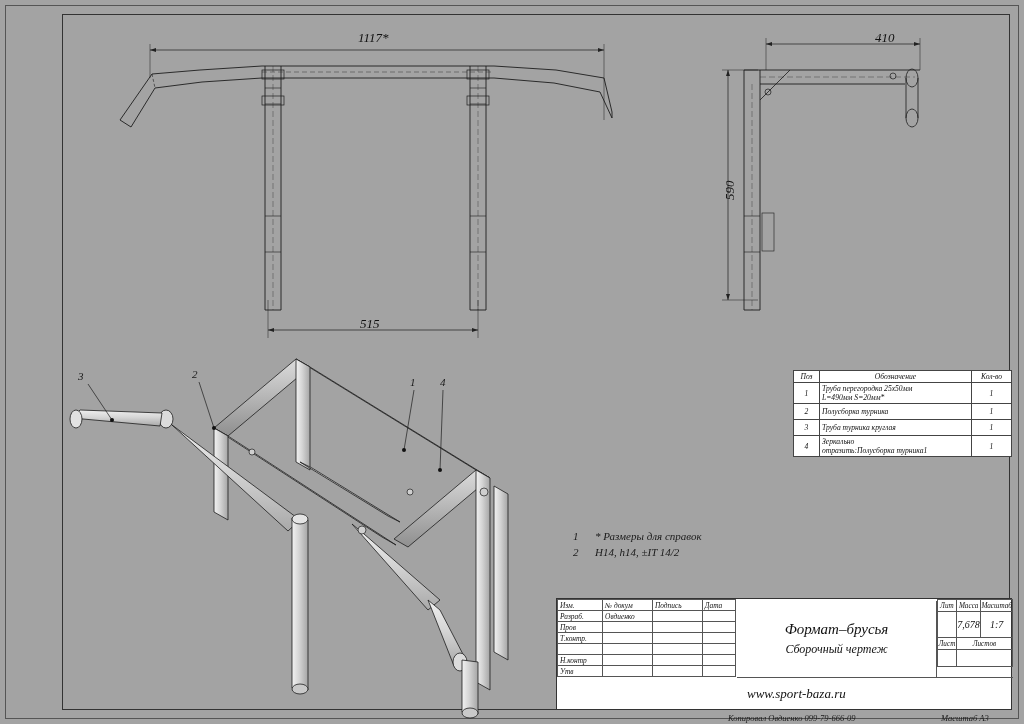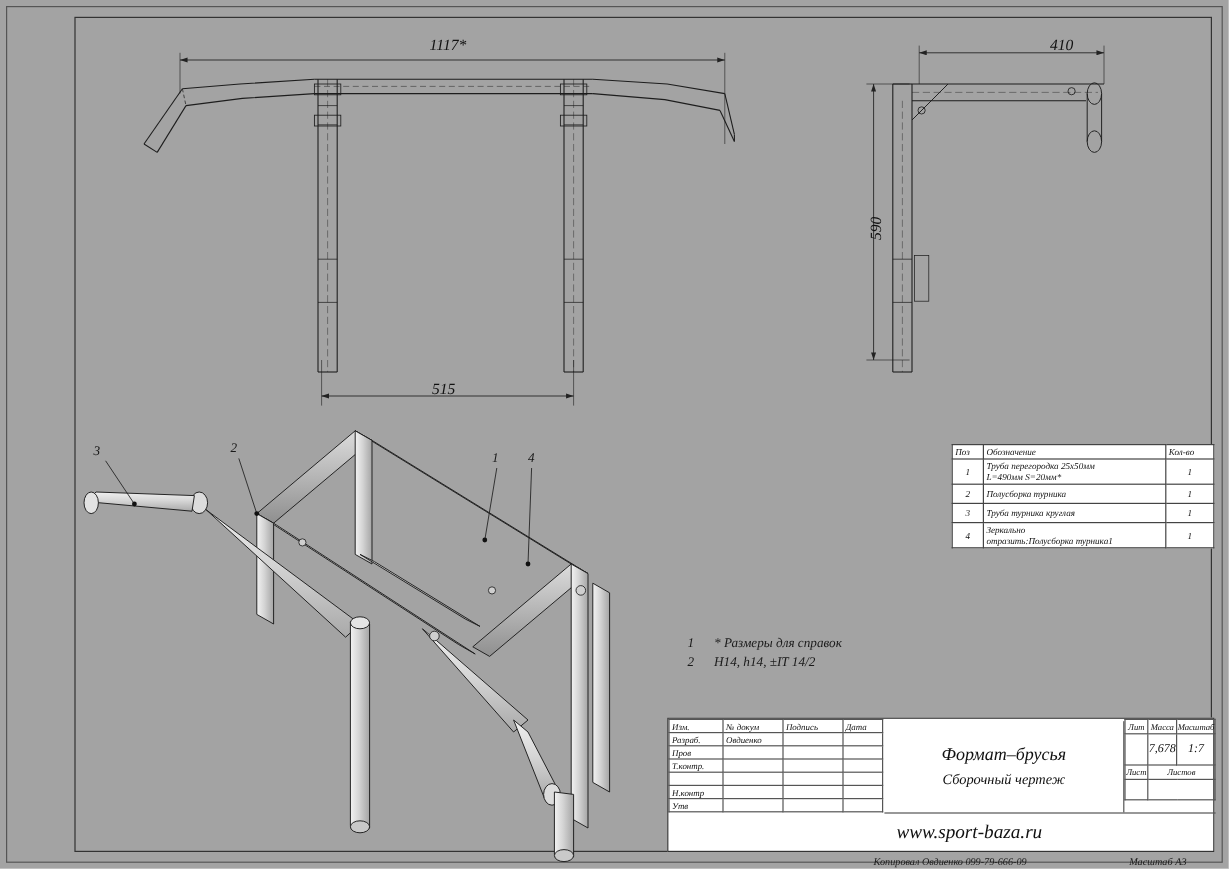--- a/index.html
+++ b/index.html
@@ -47,21 +47,21 @@
     font-size:7.6px;
     font-style:italic;
     color:#111;
     background:#fff;
   }
   .parts-table td, .parts-table th {
     border:0.8px solid #444;
     padding:1px 2px;
     font-weight:normal;
   }
-  .parts-table th { font-style:italic; text-align:left; }
+  .parts-table th { font-style:italic; text-align:center; }
   .pt-pos { width:26px; text-align:center; }
   .pt-qty { width:40px; text-align:center; }
   .pt-name { text-align:left; padding-left:4px; }
   .pt-row td { height:16px; }
   .pt-row.tall td { height:20px; }
 
   
   .tech-req { position:absolute; left:573px; top:530px; font-size:11px; font-style:italic; }
   .tech-req .tr-line { display:flex; margin-bottom:4px; }
   .tech-req .tr-num { width:22px; }
@@ -94,21 +94,21 @@
   .tb-name .t2 { font-size:12px; font-style:italic; margin-top:4px; }
   .tb-stamp {
     position:absolute; left:380px; top:0; width:76px; height:78px;
   }
 
   .tb-bottom {
     position:absolute; left:180px; top:78px; width:276px; height:32px;
     border-top:0.9px solid #555;
     display:flex; align-items:center; justify-content:flex-start;
   }
-  .tb-site { font-size:16px; font-style:italic; padding-left:10px; }
+  .tb-site { font-size:13px; font-style:italic; padding-left:10px; }
 
   .cell-lbl { font-size:7.2px; }
 
   .footer-left {
     position:absolute; left:728px; top:713px; font-size:8.5px; font-style:italic;
   }
   .footer-right {
     position:absolute; left:941px; top:713px; font-size:8.5px; font-style:italic;
   }
 

